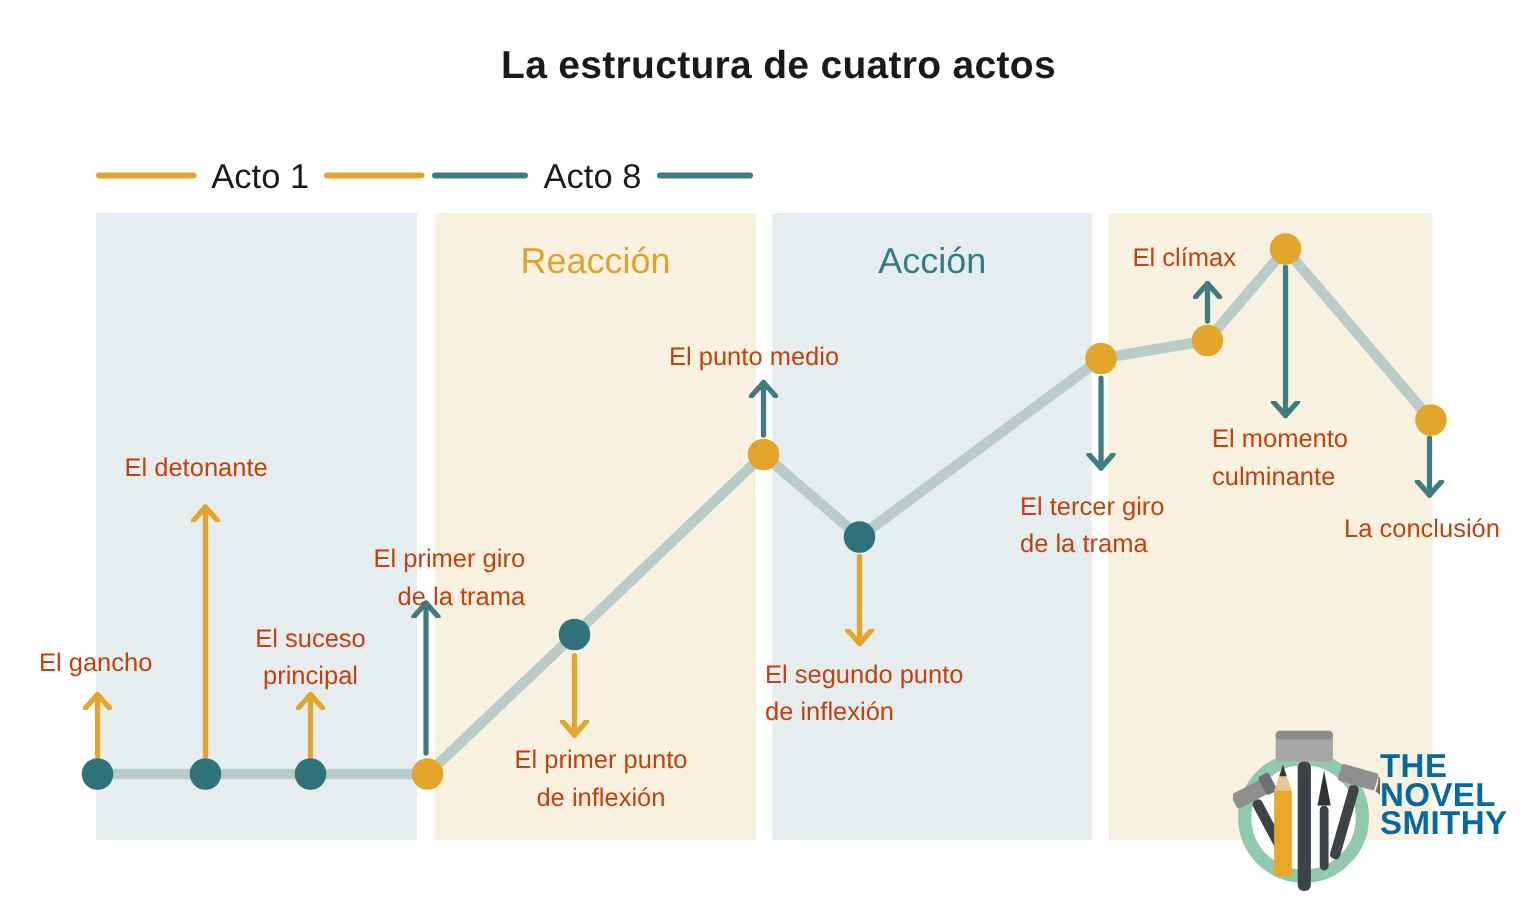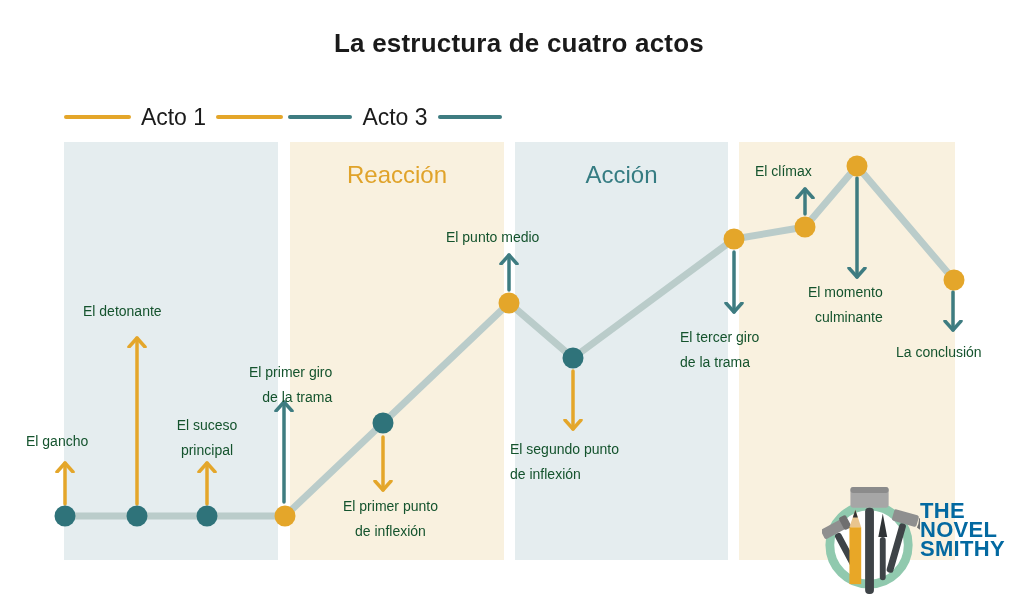--- a/index.html
+++ b/index.html
@@ -30,21 +30,21 @@
   #band-3{left:515px;width:213px;}
   #band-4{left:739px;width:216px;}
   
   .zone-label{position:absolute;top:161px;text-align:center;font-size:24px;font-weight:400;}
   #zone-reaccion{left:290px;width:214px;color:#E0A32A;}
   #zone-accion{left:515px;width:213px;color:#357C82;}
   
   #chart-svg{position:absolute;left:0;top:0;}
   
   .ann{
-    position:absolute;font-size:14px;line-height:25px;color:#14532d;
+    position:absolute;font-size:17px;line-height:25px;color:#c2410c;
     white-space:pre-line;
   }
   
   #logo{position:absolute;left:822px;top:482px;width:200px;height:120px;}
   .logo-mark{position:absolute;left:0;top:0;}
   .logo-text{
     position:absolute;left:98px;top:19px;font-weight:700;font-size:22px;line-height:19px;
     color:#0369a1;letter-spacing:0.3px;
   }
 </style>
@@ -55,21 +55,21 @@
 
   <div class="title">La estructura de cuatro actos</div>
 
   <div class="act-header" id="act-header-1">
     <span class="hline orange"></span>
     <span class="act-label">Acto 1</span>
     <span class="hline orange"></span>
   </div>
   <div class="act-header" id="act-header-2">
     <span class="hline teal"></span>
-    <span class="act-label">Acto 3</span>
+    <span class="act-label">Acto 8</span>
     <span class="hline teal"></span>
   </div>
 
   <div class="band blue" id="band-1"></div>
   <div class="band cream" id="band-2"></div>
   <div class="band blue" id="band-3"></div>
   <div class="band cream" id="band-4"></div>
 
   <div class="zone-label" id="zone-reaccion">Reacción</div>
   <div class="zone-label" id="zone-accion">Acción</div>
@@ -116,21 +116,21 @@
       <div class="ann" style="left: 249px; top: 344px; text-align: right; margin-top: 16px;">El primer giro
 de la trama</div>
       <div class="ann" style="left: 343px; top: 494px; text-align: center;">El primer punto
 de inflexión</div>
       <div class="ann" style="left: 446px; top: 225px; text-align: left;">El punto medio</div>
       <div class="ann" style="left: 510px; top: 437px; text-align: left;">El segundo punto
 de inflexión</div>
       <div class="ann" style="left: 680px; top: 325px; text-align: left;">El tercer giro
 de la trama</div>
       <div class="ann" style="left: 755px; top: 159px; text-align: left;">El clímax</div>
-      <div class="ann" style="left: 808px; top: 280px; text-align: right;">El momento
+      <div class="ann" style="left: 808px; top: 280px; text-align: left;">El momento
 culminante</div>
       <div class="ann" style="left: 896px; top: 340px; text-align: left;">La conclusión</div>
     </div>
 
   <div id="logo">
     <svg class="logo-mark" width="98" height="118" viewBox="0 0 100 120">
       <circle cx="48" cy="64" r="40" fill="#ffffff" stroke="#90C9AE" stroke-width="9"></circle>
 
       <g transform="rotate(-28 20 60)">
         <rect x="6" y="40" width="26" height="11" rx="2" fill="#8F8F8F"></rect>

